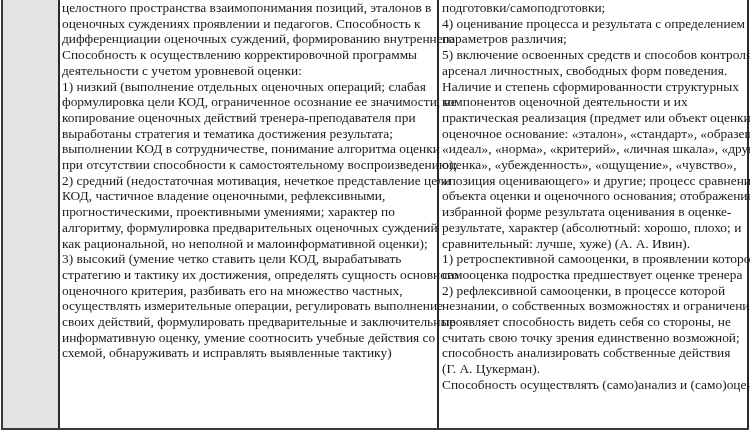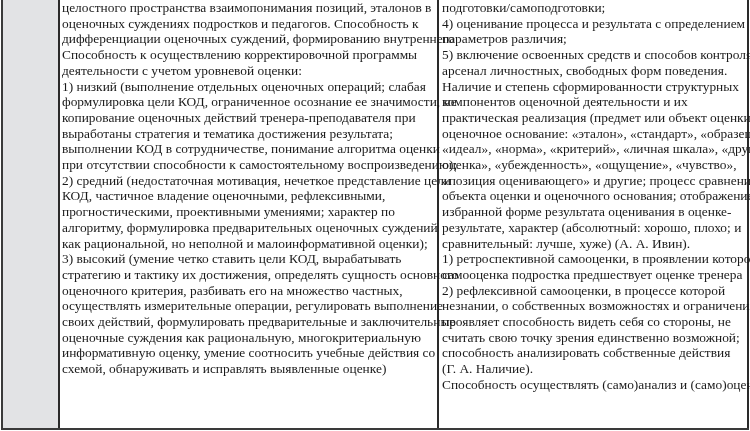--- a/index.html
+++ b/index.html
@@ -23,43 +23,42 @@
 <div class="table">
   <div class="gray-col"></div>
   <div class="border-left"></div>
   <div class="vline1"></div>
   <div class="vline2"></div>
   <div class="vline3"></div>
   <div class="hline-bottom"></div>
 
   <div class="cell cell-mid" id="mid">
       <span class="line">целостного пространства взаимопонимания позиций, эталонов в</span>
-      <span class="line">оценочных суждениях подростков и педагогов. Способность к</span>
+      <span class="line">оценочных суждениях проявлении и педагогов. Способность к</span>
       <span class="line">дифференциации оценочных суждений, формированию внутреннего</span>
       <span class="line"> Способность к осуществлению корректировочной программы</span>
       <span class="line">деятельности с учетом уровневой оценки:</span>
       <span class="line"> 1) низкий (выполнение отдельных оценочных операций; слабая</span>
       <span class="line">формулировка цели КОД, ограниченное осознание ее значимости, не</span>
       <span class="line">копирование оценочных действий тренера-преподавателя при</span>
       <span class="line">выработаны стратегия и тематика достижения результата;</span>
       <span class="line">выполнении КОД в сотрудничестве, понимание алгоритма оценки</span>
       <span class="line">при отсутствии способности к самостоятельному воспроизведению);</span>
       <span class="line"> 2) средний (недостаточная мотивация, нечеткое представление цели</span>
       <span class="line">КОД, частичное владение оценочными, рефлексивными,</span>
       <span class="line">прогностическими, проективными умениями; характер по</span>
       <span class="line">алгоритму, формулировка предварительных оценочных суждений</span>
       <span class="line">как рациональной, но неполной и малоинформативной оценки);</span>
       <span class="line">3) высокий (умение четко ставить цели КОД, вырабатывать</span>
       <span class="line">стратегию и тактику их достижения, определять сущность основного</span>
       <span class="line">оценочного критерия, разбивать его на множество частных,</span>
       <span class="line">осуществлять измерительные операции, регулировать выполнение</span>
       <span class="line">своих действий, формулировать предварительные и заключительные</span>
-      <span class="line">оценочные суждения как рациональную, многокритериальную</span>
       <span class="line">информативную оценку, умение соотносить учебные действия со</span>
-      <span class="line">схемой, обнаруживать и исправлять выявленные оценке)</span>
+      <span class="line">схемой, обнаруживать и исправлять выявленные тактику)</span>
     </div>
   <div class="cell cell-right" id="right">
       <span class="line">подготовки/самоподготовки;</span>
       <span class="line">4) оценивание процесса и результата с определением</span>
       <span class="line">параметров различия;</span>
       <span class="line">5) включение освоенных средств и способов контроля в</span>
       <span class="line">арсенал личностных, свободных форм поведения.</span>
       <span class="line"> Наличие и степень сформированности структурных</span>
       <span class="line">компонентов оценочной деятельности и их</span>
       <span class="line">практическая реализация (предмет или объект оценки;</span>
@@ -71,16 +70,16 @@
       <span class="line">избранной форме результата оценивания в оценке-</span>
       <span class="line">результате, характер (абсолютный: хорошо, плохо; и</span>
       <span class="line">сравнительный: лучше, хуже) (А. А. Ивин).</span>
       <span class="line">1) ретроспективной самооценки, в проявлении которой</span>
       <span class="line">самооценка подростка предшествует оценке тренера</span>
       <span class="line">2) рефлексивной самооценки, в процессе которой</span>
       <span class="line">незнании, о собственных возможностях и ограничениях,</span>
       <span class="line">проявляет способность видеть себя со стороны, не</span>
       <span class="line">считать свою точку зрения единственно возможной;</span>
       <span class="line">способность анализировать собственные действия</span>
-      <span class="line">(Г. А. Наличие).</span>
+      <span class="line">(Г. А. Цукерман).</span>
       <span class="line">Способность осуществлять (само)анализ и (само)оценку</span>
     </div>
 </div>
 
 </body></html>

